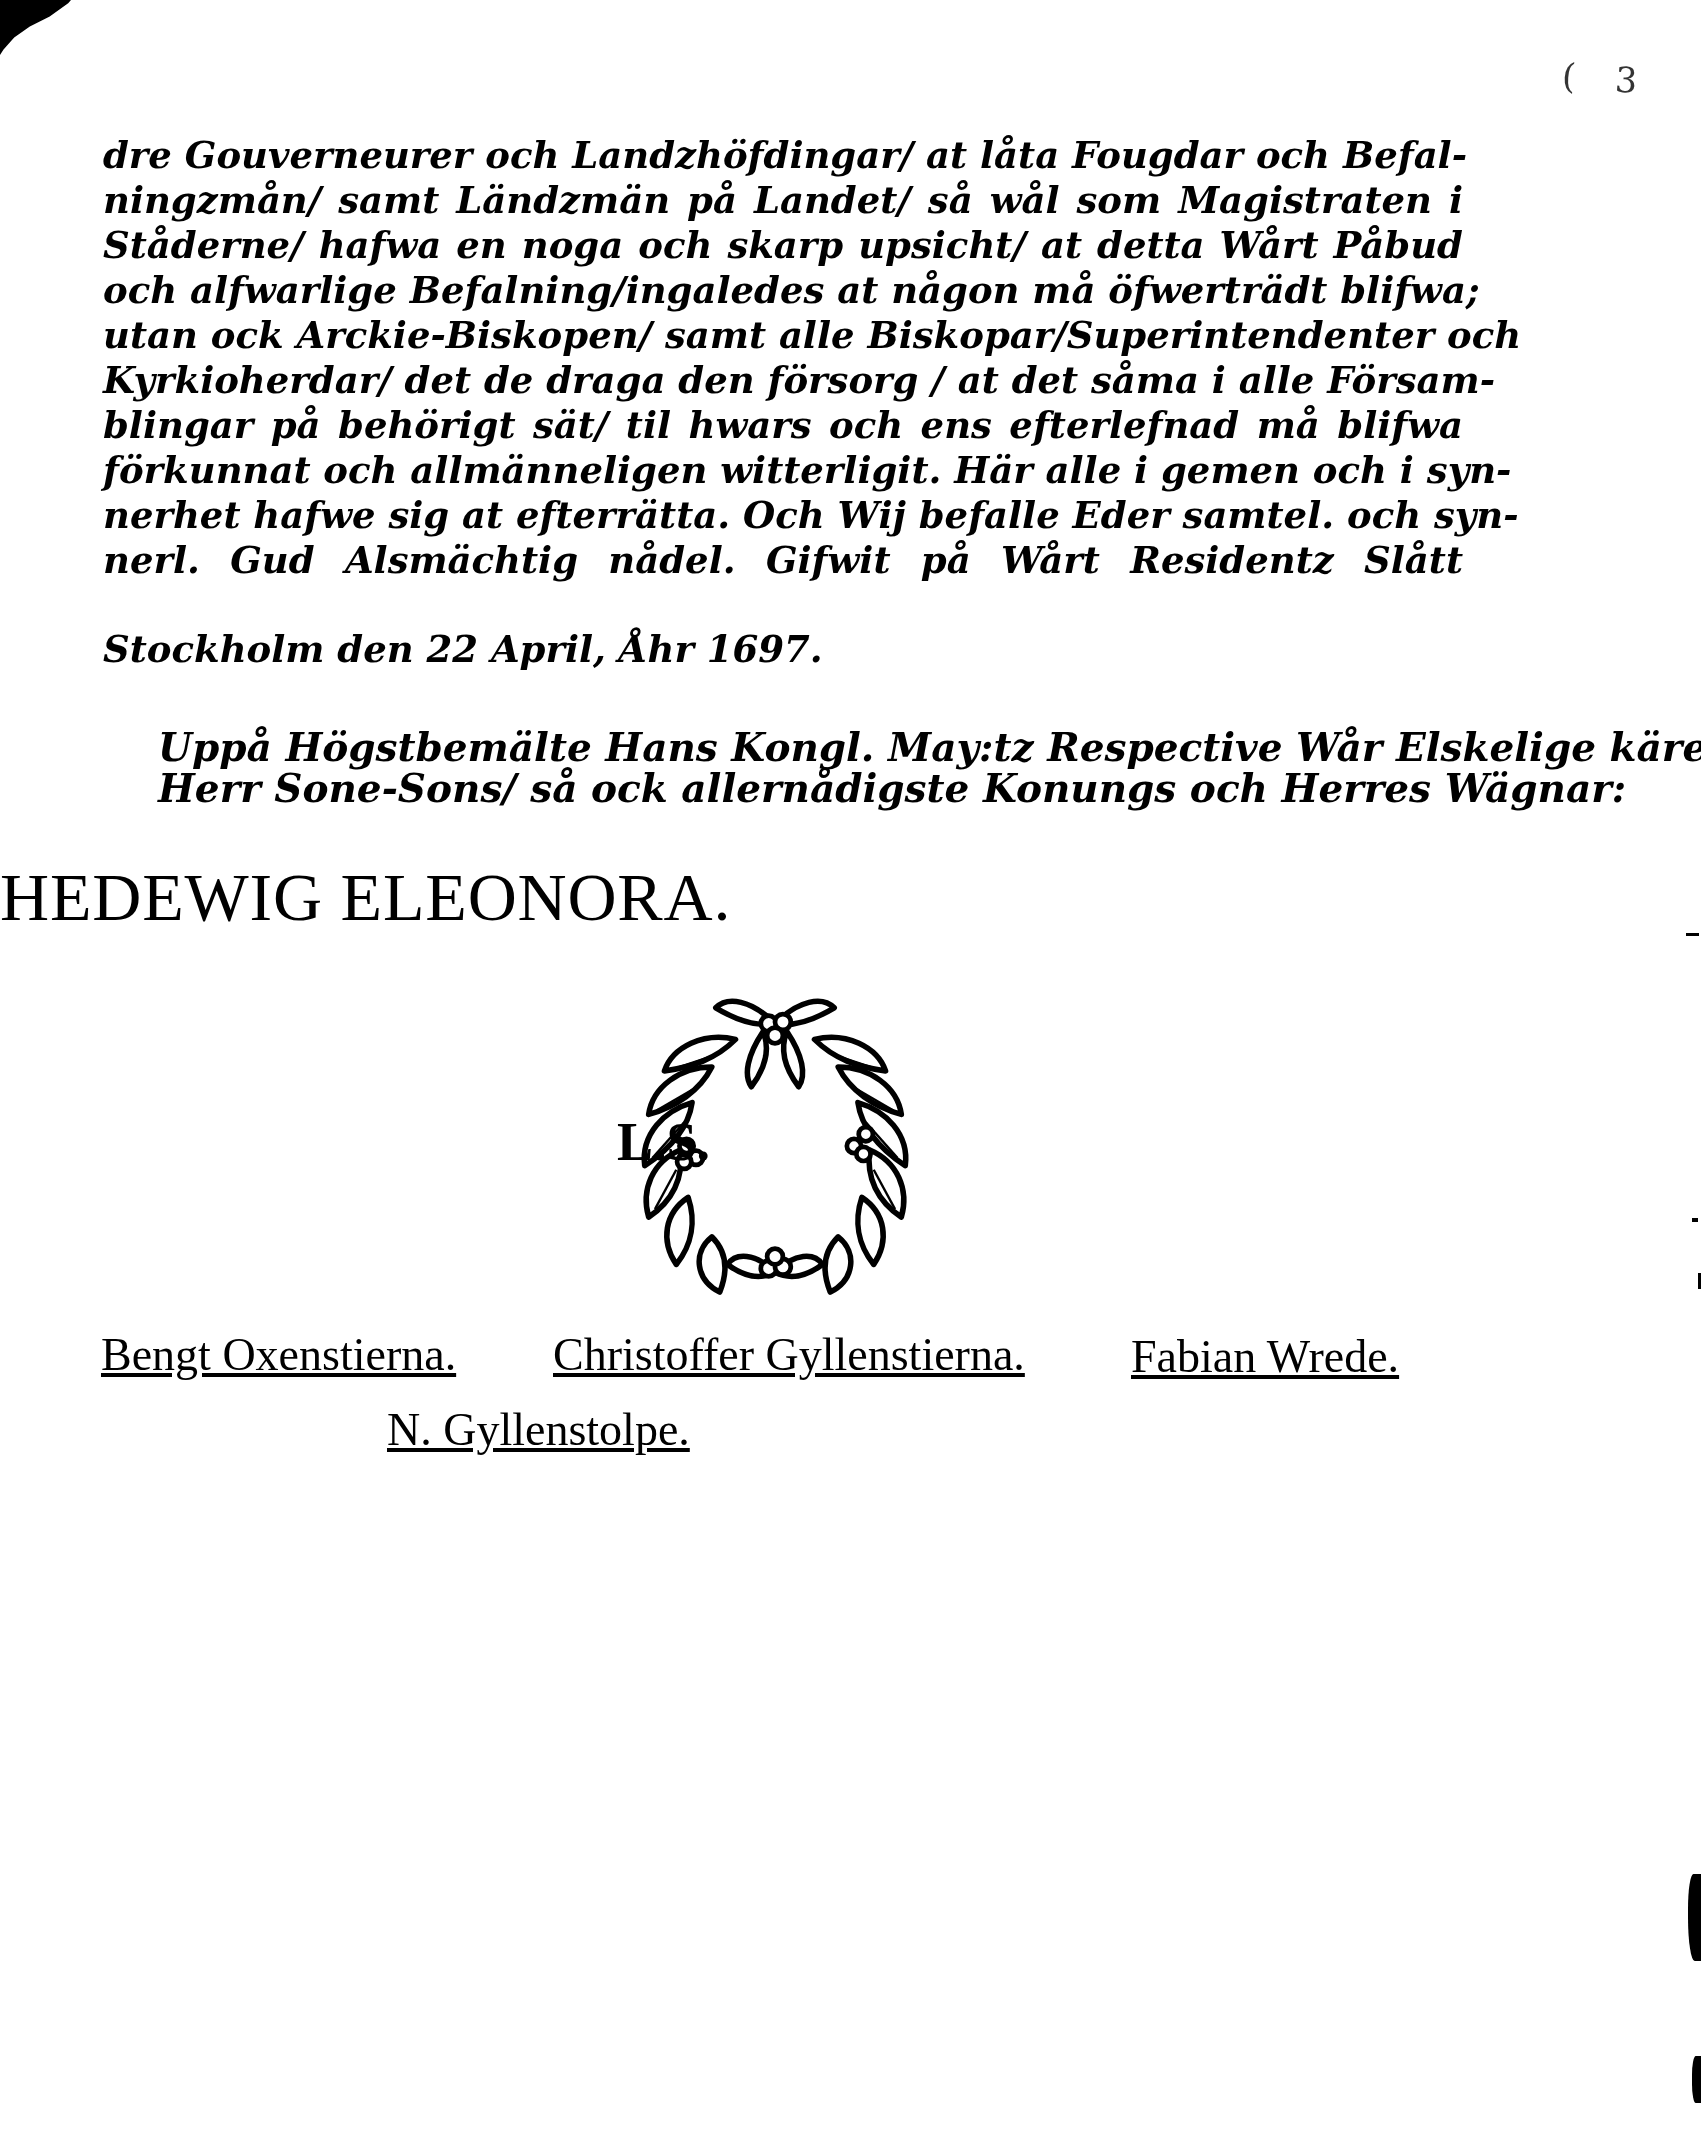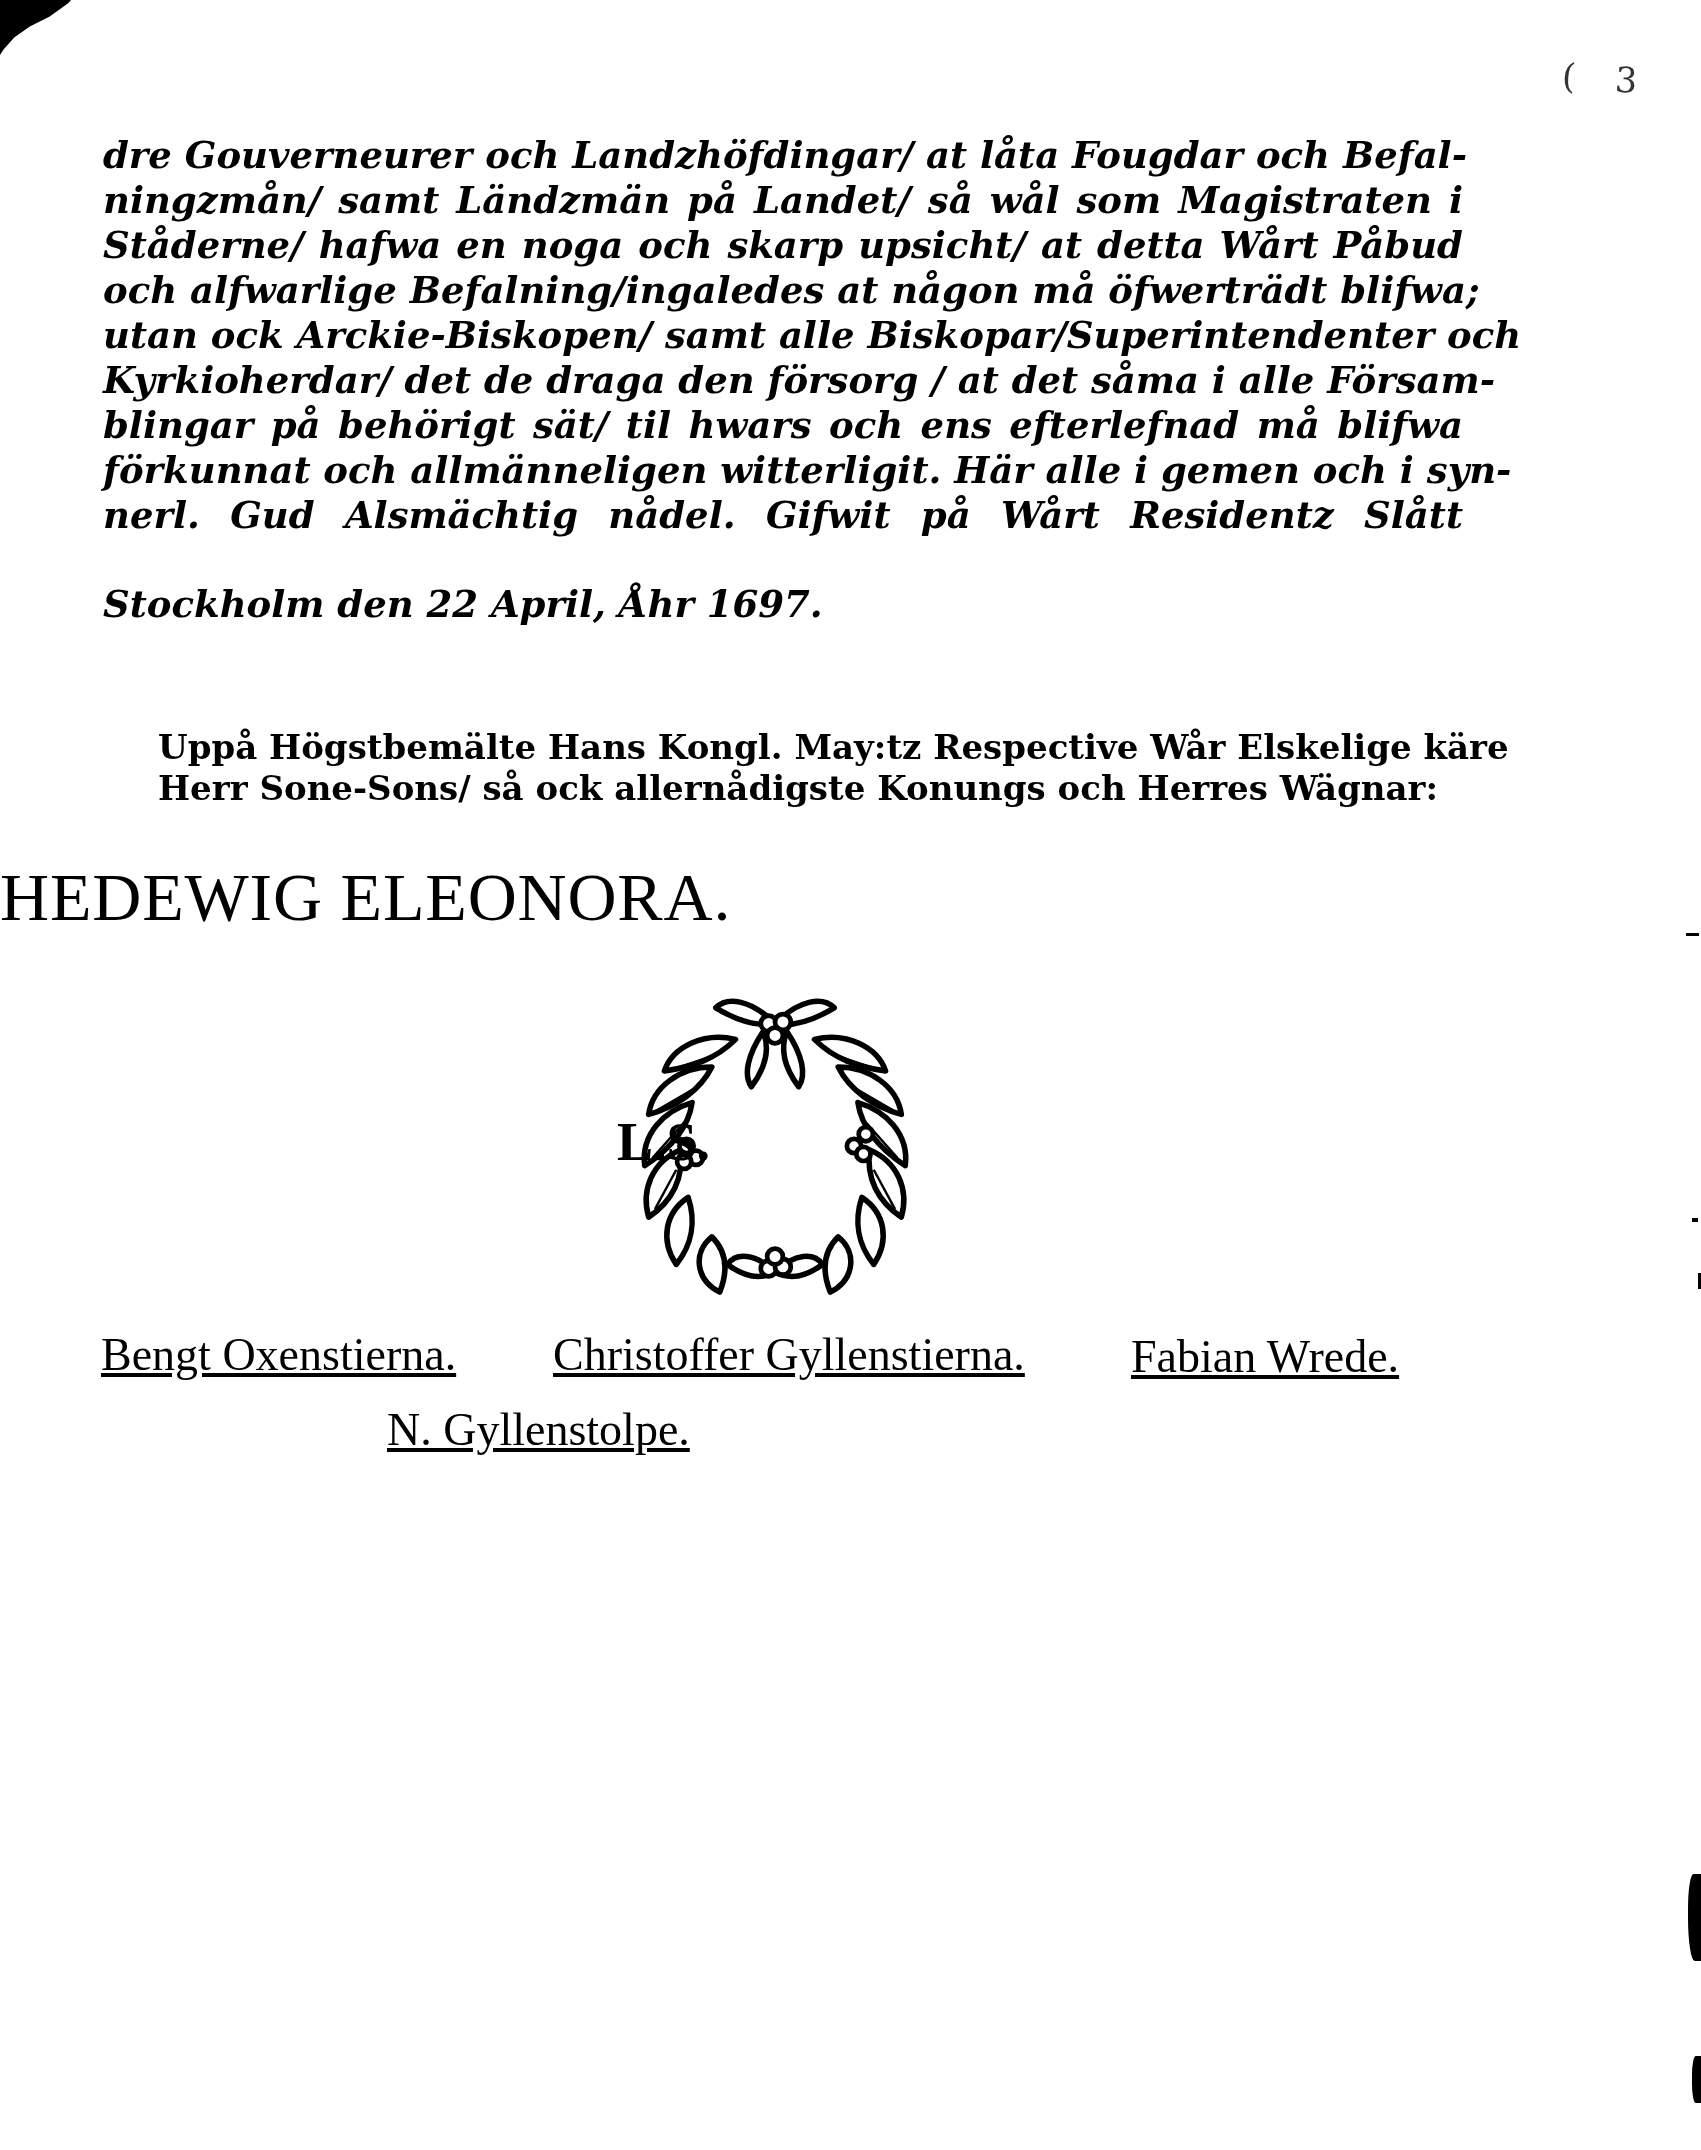--- a/index.html
+++ b/index.html
@@ -13,21 +13,21 @@
            color:#111; letter-spacing:14.2px; transform:rotate(4deg); opacity:.85; }
   .edge-mark { position:absolute; background:#000; }
 
   
   .body-text { position:absolute; left:103px; top:133px; width:1360px;
                font-family:"DejaVu Serif", serif; font-weight:bold; font-size:37px; line-height:45px;font-style:italic; }
   .body-line { display:block; white-space:nowrap; overflow:visible; text-align:justify; text-align-last:justify; height:45px; }
   .body-line.last { text-align-last:left;margin-top:44px; }
 
   .preamble { position:absolute; left:158px; top:727px; width:1241px;
-              font-family:"DejaVu Serif", serif; font-weight:bold; font-size:34px; line-height:41px; text-align:center; }
+              font-family:"DejaVu Serif", serif; font-weight:bold; font-size:39px; line-height:41px; text-align:center;font-style:italic; }
   .preamble span.pl { display:block; white-space:nowrap; }
 
   .signer { position:absolute; left:0; top:858px; width:1702px; text-align:left;
             font-family:"Liberation Serif", serif; font-size:68px; letter-spacing:0.8px; }
 
   .seal { position:absolute; left:617px; top:992px; width:316px; height:308px; }
   .seal-label { position:absolute; left:0; top:119px; width:316px; 
                 font-family:"Liberation Serif", serif; font-weight:bold; font-size:54px; }
 
   .counter { position:absolute; font-family:"Liberation Serif", serif; font-size:46px; white-space:nowrap;text-decoration:underline; }
@@ -48,20 +48,21 @@
 
   <div class="body-text">
     <span class="body-line">dre Gouverneurer och Landzhöfdingar/ at låta Fougdar och Befal-</span>
     <span class="body-line">ningzmån/ samt Ländzmän på Landet/ så wål som Magistraten i</span>
     <span class="body-line">Ståderne/ hafwa en noga och skarp upsicht/ at detta Wårt Påbud</span>
     <span class="body-line">och alfwarlige Befalning/ingaledes at någon må öfwerträdt blifwa;</span>
     <span class="body-line">utan ock Arckie-Biskopen/ samt alle Biskopar/Superintendenter och</span>
     <span class="body-line">Kyrkioherdar/ det de draga den försorg / at det såma i alle Försam-</span>
     <span class="body-line">blingar på behörigt sät/ til hwars och ens efterlefnad må blifwa</span>
     <span class="body-line">förkunnat och allmänneligen witterligit. Här alle i gemen och i syn-</span>
+    <span class="body-line">nerhet hafwe sig at efterrätta. Och Wij befalle Eder samtel. och syn-</span>
     <span class="body-line">nerl. Gud Alsmächtig nådel. Gifwit på Wårt Residentz Slått</span>
     <span class="body-line last">Stockholm den 22 April, Åhr 1697.</span>
   </div>
 
   <div class="preamble">
     <span class="pl">Uppå Högstbemälte Hans Kongl. May:tz Respective Wår Elskelige käre</span>
     <span class="pl">Herr Sone-Sons/ så ock allernådigste Konungs och Herres Wägnar:</span>
   </div>
 
   <div class="signer">HEDEWIG ELEONORA.</div>

